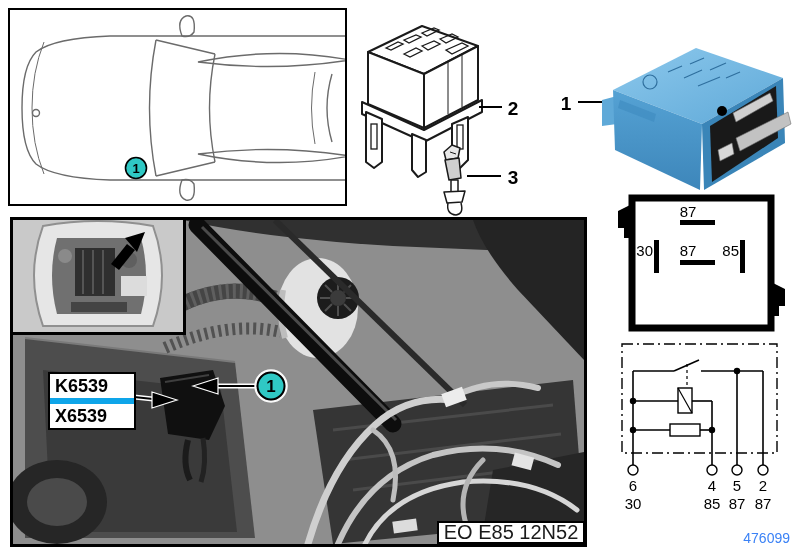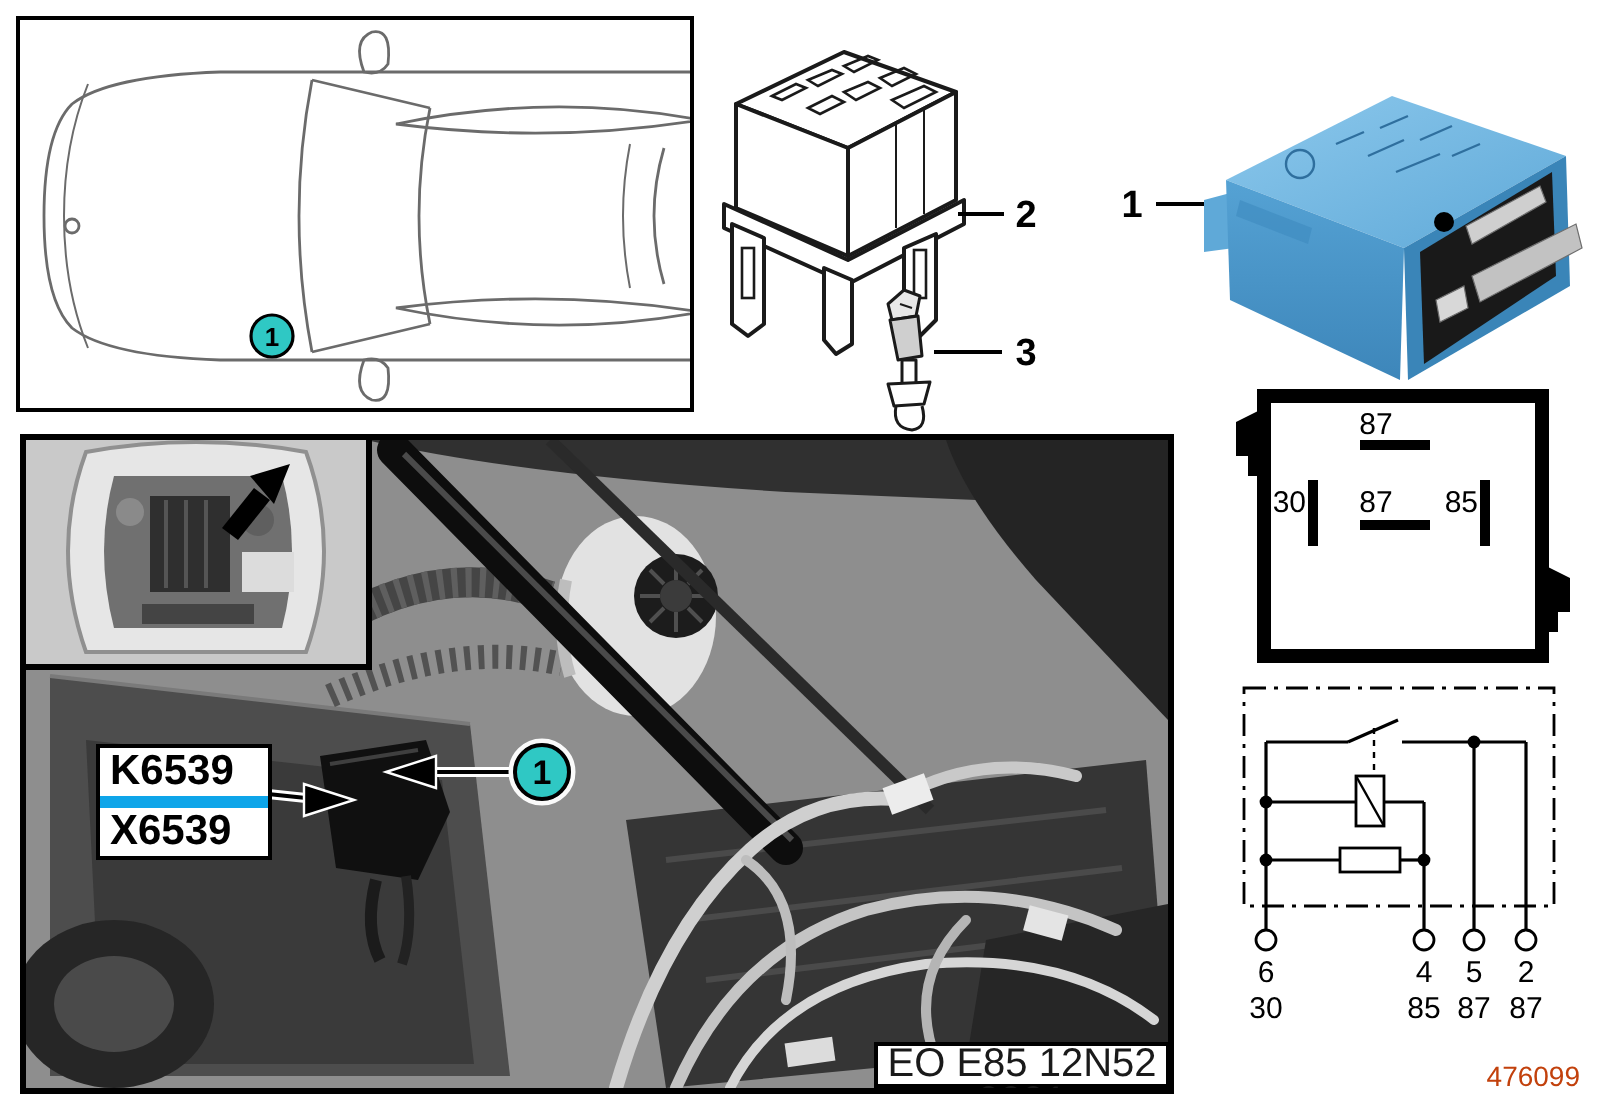--- a/index.html
+++ b/index.html
@@ -19,28 +19,28 @@
   
   .abs{position:absolute;}
 
   
   .photo{position:absolute;left:10px;top:217px;width:577px;height:330px;
          border:3px solid #000;background:#8e8e8e;box-sizing:border-box;overflow:hidden;}
   .inset{position:absolute;left:-3px;top:-3px;width:176px;height:118px;
          border:3px solid #000;background:#c9c9c9;box-sizing:border-box;overflow:hidden;}
   .code-box{position:absolute;left:35px;top:152px;width:88px;background:#fff;
             border:2px solid #000;box-sizing:border-box;z-index:4;}
-  .code-box .row{height:24px;line-height:24px;padding-left:5px;font-size:21px;
+  .code-box .row{height:24px;line-height:24px;padding-left:5px;font-size:18px;
                  font-weight:bold;color:#000;}
   .code-box .row + .row{border-top:6px solid #0ea5e9;}
   .photo-caption{position:absolute;left:424px;top:301px;width:148px;height:23px;
                  background:#ffffff;border:2px solid #000;box-sizing:border-box;
                  font-size:20px;color:#1a1a1a;text-align:center;line-height:19px;z-index:4;}
   .doc-number{position:absolute;left:700px;top:530px;width:90px;text-align:right;
-              font-size:14px;color:#c2410c;}
+              font-size:14px;color:#3b82f6;}
   .overlay-svg{position:absolute;left:0;top:0;z-index:3;}
 </style>
 </head>
 <body>
 
 <div id="stage">
 
   <div class="car-box">
     <svg width="335" height="194" viewBox="0 0 335 194">
       <g fill="none" stroke="#6b6b6b" stroke-width="1.4">

